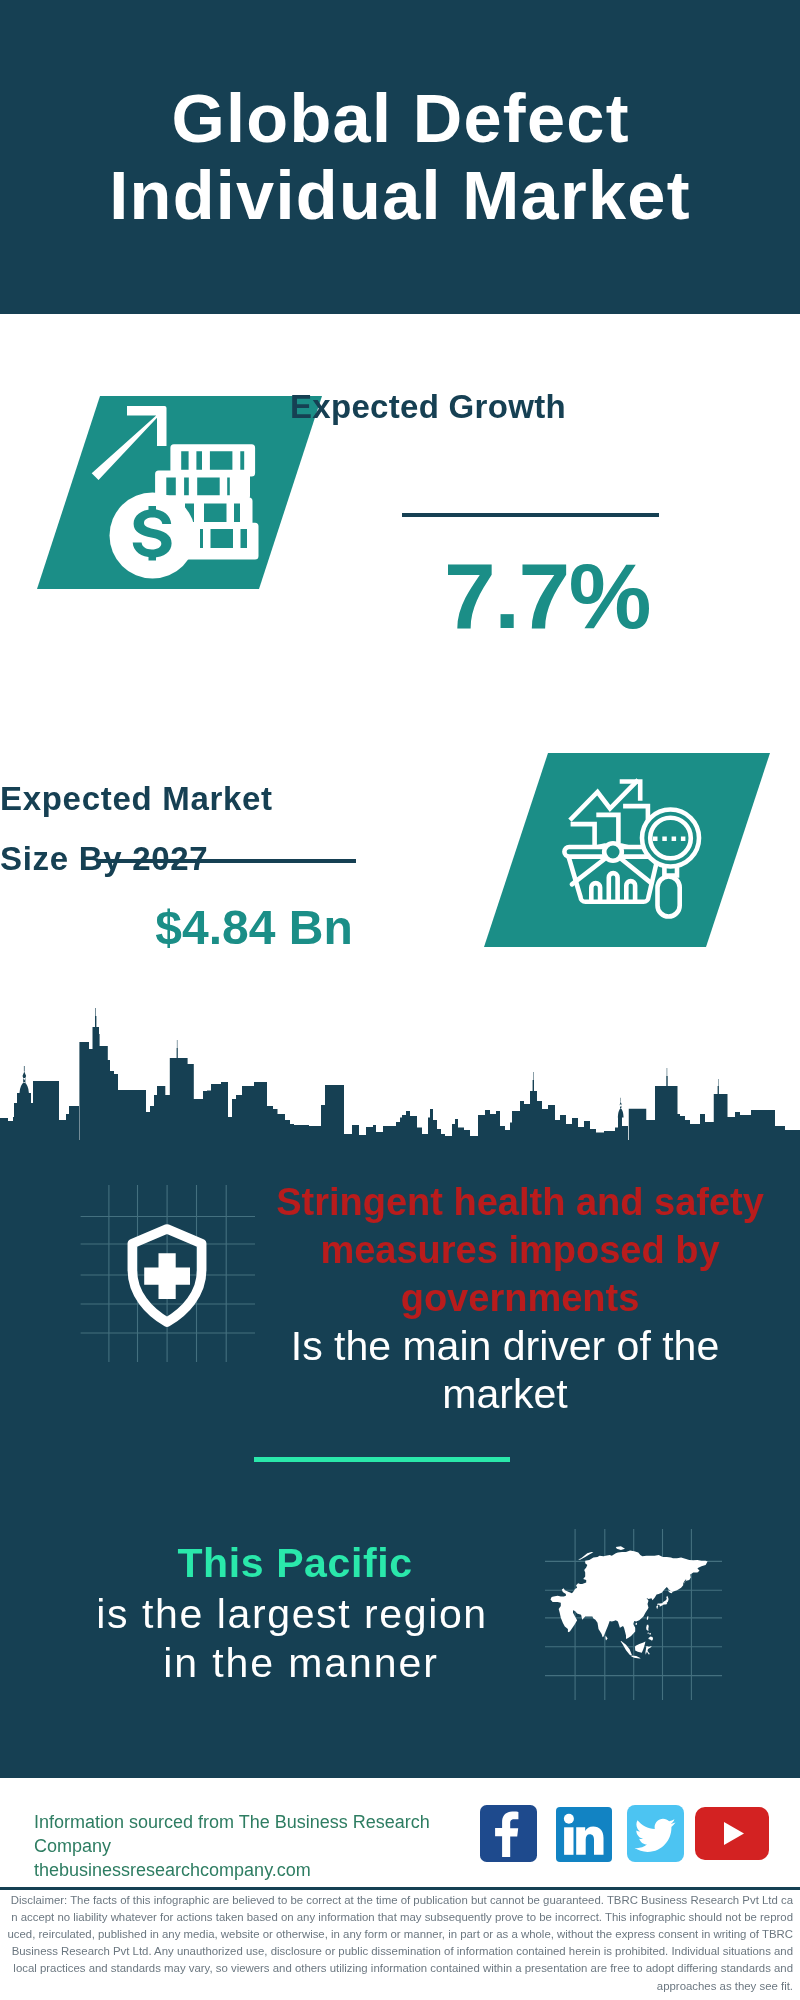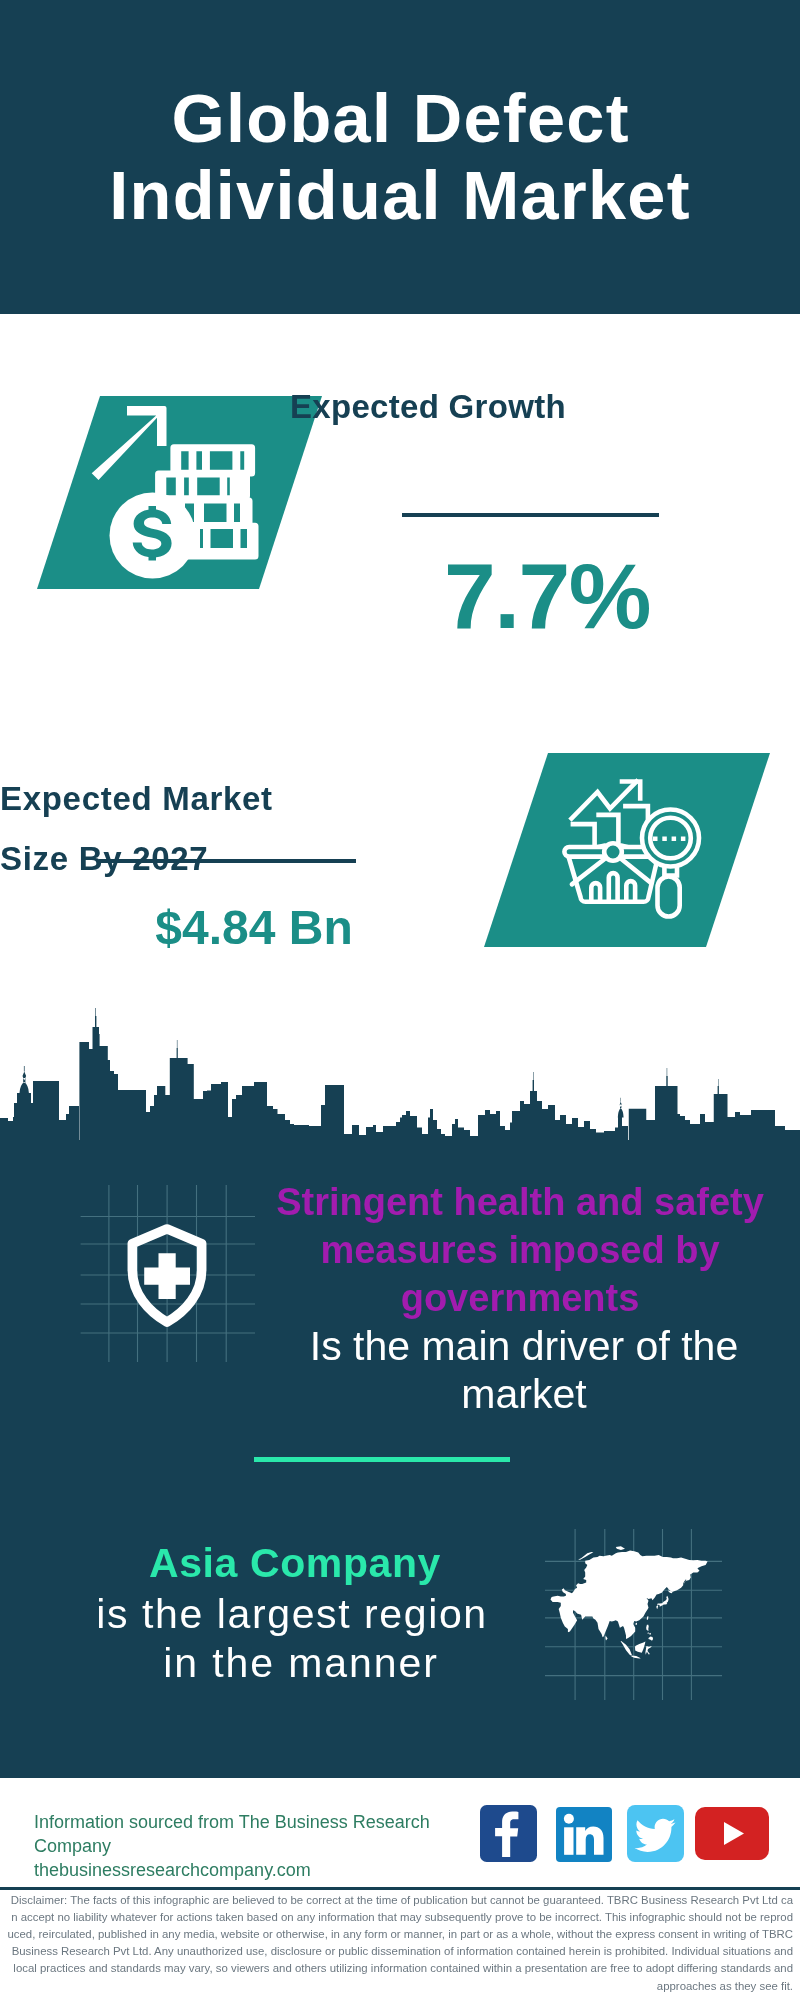--- a/index.html
+++ b/index.html
@@ -105,25 +105,25 @@
       <line x1="0.6" y1="59" x2="175" y2="59"></line>
       <line x1="0.6" y1="90" x2="175" y2="90"></line>
       <line x1="0.6" y1="119" x2="175" y2="119"></line>
       <line x1="0.6" y1="148" x2="175" y2="148"></line>
     </g>
   </svg>
   <svg style="position:absolute; left:122px; top:1223px; width:90px; height:110px;" viewBox="0 0 90 110" width="90" height="110">
     <path d="M45,5.9 L79.7,20.6 v26.2 c0,24.1 -16.6,41.9 -34.7,52.3 C27,88.7 10.3,70.9 10.3,46.8 v-26.2 z" fill="none" stroke="#ffffff" stroke-width="9.5" stroke-linejoin="round"></path>
     <path d="M36.5,30.3 h17.2 v14.3 h14.3 v17.2 h-14.3 v14.3 h-17.2 v-14.3 h-14.3 v-17.2 h14.3 z" fill="#ffffff"></path>
   </svg>
-  <div class="driver-text" style="left:252px; top:1178px; width:536px; font-size:38px; line-height:48px; font-weight:bold; color:#a21caf;">Stringent health and safety measures imposed by governments</div>
-  <div class="driver-text" style="left:256px; top:1322px; width:536px; font-size:41px; line-height:48px; font-weight:normal; color:#ffffff;">Is the main driver of the market</div>
+  <div class="driver-text" style="left:252px; top:1178px; width:536px; font-size:38px; line-height:48px; font-weight:bold; color:#b91c1c;">Stringent health and safety measures imposed by governments</div>
+  <div class="driver-text" style="left:237px; top:1322px; width:536px; font-size:41px; line-height:48px; font-weight:normal; color:#ffffff;">Is the main driver of the market</div>
   <div class="mid-rule" style="left:254px; top:1457px; width:256px;"></div>
 
-  <div class="driver-text" style="left:15px; top:1539px; width:560px; font-size:41px; line-height:49px; font-weight:bold; color:#2ae8ab; letter-spacing:0.6px;">Asia Company</div>
+  <div class="driver-text" style="left:15px; top:1539px; width:560px; font-size:41px; line-height:49px; font-weight:bold; color:#2ae8ab; letter-spacing:0.6px;">This Pacific</div>
   <div class="driver-text" style="left:12px; top:1590px; width:560px; font-size:41px; line-height:49px; color:#ffffff; letter-spacing:1.6px;">is the largest region</div>
   <div class="driver-text" style="left:21px; top:1639px; width:560px; font-size:41px; line-height:49px; color:#ffffff; letter-spacing:1.9px;">in the manner</div>
   <svg style="position:absolute; left:545px; top:1529px; width:177px; height:171px;" viewBox="0 0 177 171" width="177" height="171">
     <g stroke="#44707f" stroke-width="1.1" fill="none">
       <line x1="30.1" y1="0" x2="30.1" y2="171"></line>
       <line x1="59.8" y1="0" x2="59.8" y2="171"></line>
       <line x1="88.7" y1="0" x2="88.7" y2="171"></line>
       <line x1="117.5" y1="0" x2="117.5" y2="171"></line>
       <line x1="146.4" y1="0" x2="146.4" y2="171"></line>
       <line x1="0" y1="32.4" x2="177" y2="32.4"></line>

